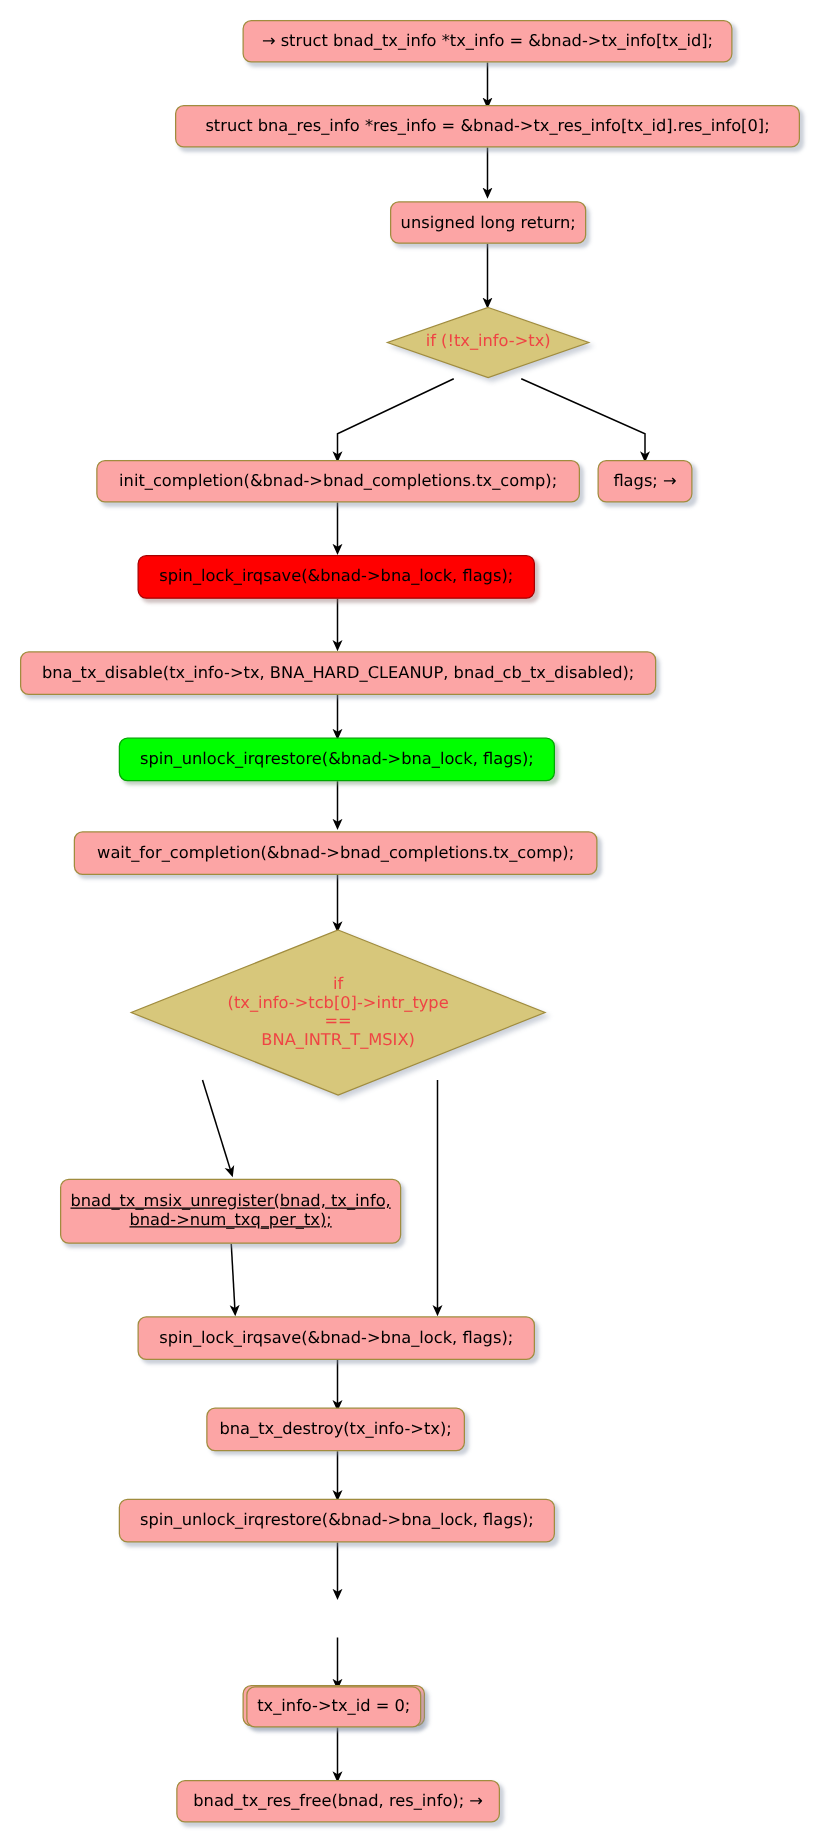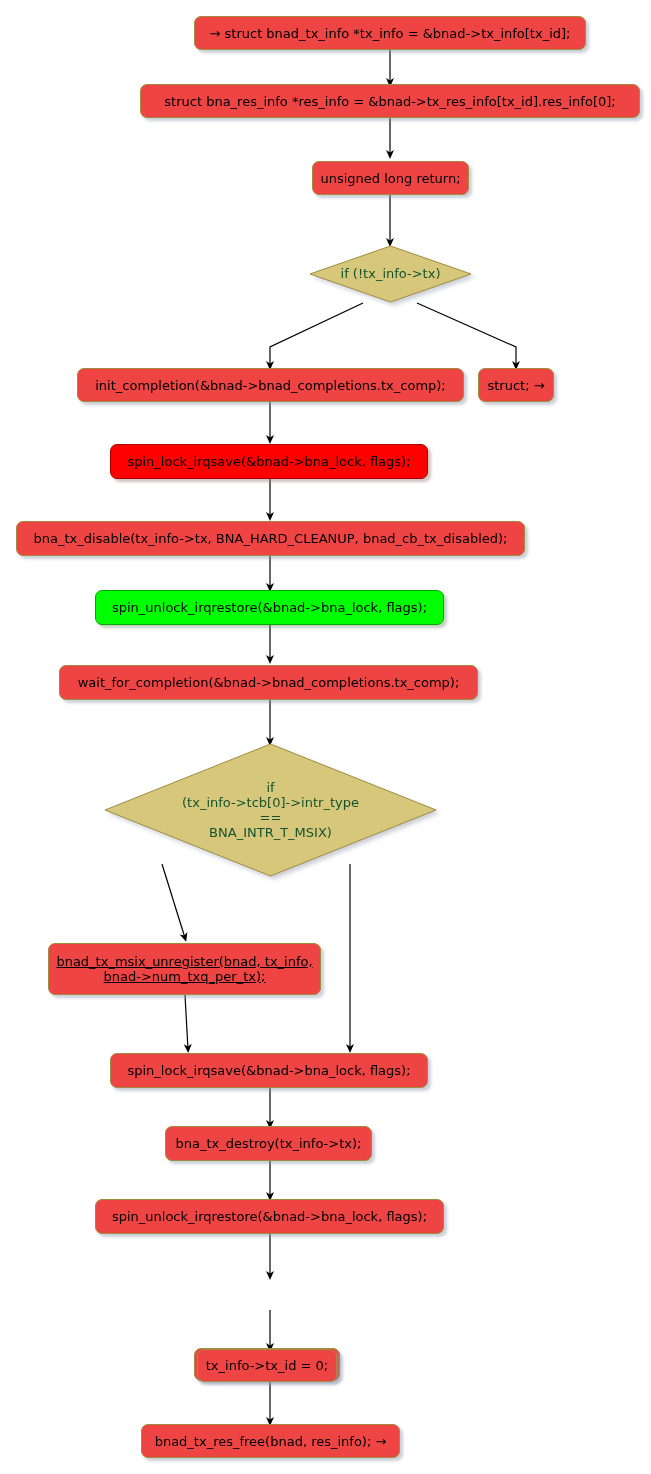--- a/index.html
+++ b/index.html
@@ -29,21 +29,21 @@
   }
   .node {
     position: absolute;
     box-sizing: border-box;
     display: flex;
     align-items: center;
     justify-content: center;
     text-align: center;
     border-radius: 7px;
     border: 1px solid #a08c3e;
-    background: #ef4444;
+    background: #fca5a5;
     color: #000000;
     font-size: 13px;
     line-height: 15px;
     white-space: pre;
     box-shadow: 3px 3px 3px rgba(140,150,170,0.45);
     padding: 0 8px;
   }
   .node.red {
     background: #ff0000;
     border-color: #a80000;
@@ -66,21 +66,21 @@
     position: absolute;
     left: 0; top: 0;
     width: 100%;
     height: 100%;
     display: flex;
     flex-direction: column;
     align-items: center;
     justify-content: center;
     font-size: 13px;
     line-height: 15px;
-    color: #14532d;
+    color: #ef4444;
     white-space: pre;
     pointer-events: none;
     text-align: right;
   }
 </style>
 </head>
 <body>
 
 <div id="canvas">
 
@@ -131,21 +131,21 @@
     <div class="diamond-label">
       <span>if (!tx_info-&gt;tx)</span>
     </div>
   </div>
 
   <div class="node" style="left:77px; top:368px; width:387px; height:34px;">
     <span>init_completion(&amp;bnad-&gt;bnad_completions.tx_comp);</span>
   </div>
 
   <div class="node" style="left:478px; top:368px; width:76px; height:34px;">
-    <span>struct; →</span>
+    <span>flags; →</span>
   </div>
 
   <div class="node red" style="left:110px; top:444px; width:318px; height:35px;">
     <span>spin_lock_irqsave(&amp;bnad-&gt;bna_lock, flags);</span>
   </div>
 
   <div class="node" style="left:16px; top:521px; width:509px; height:35px;">
     <span>bna_tx_disable(tx_info-&gt;tx, BNA_HARD_CLEANUP, bnad_cb_tx_disabled);</span>
   </div>
 

